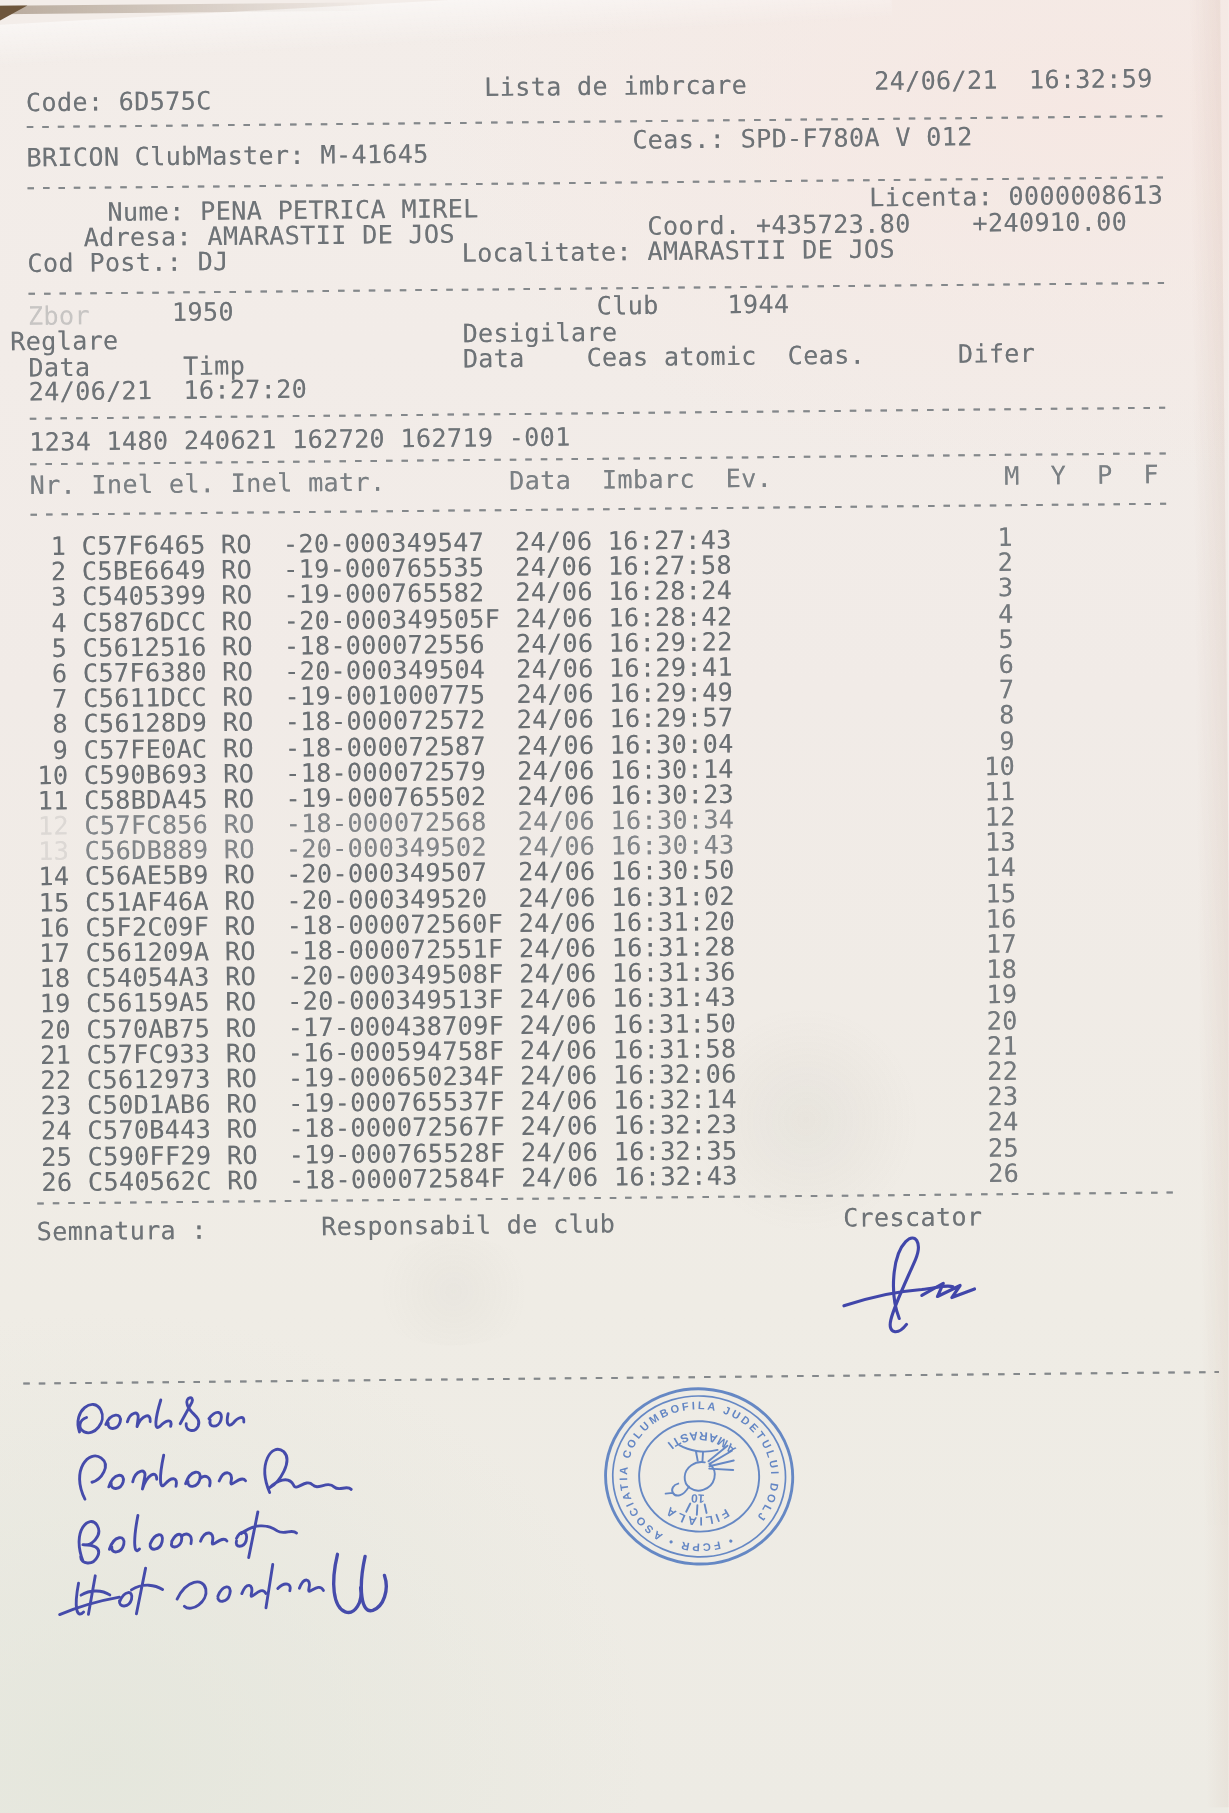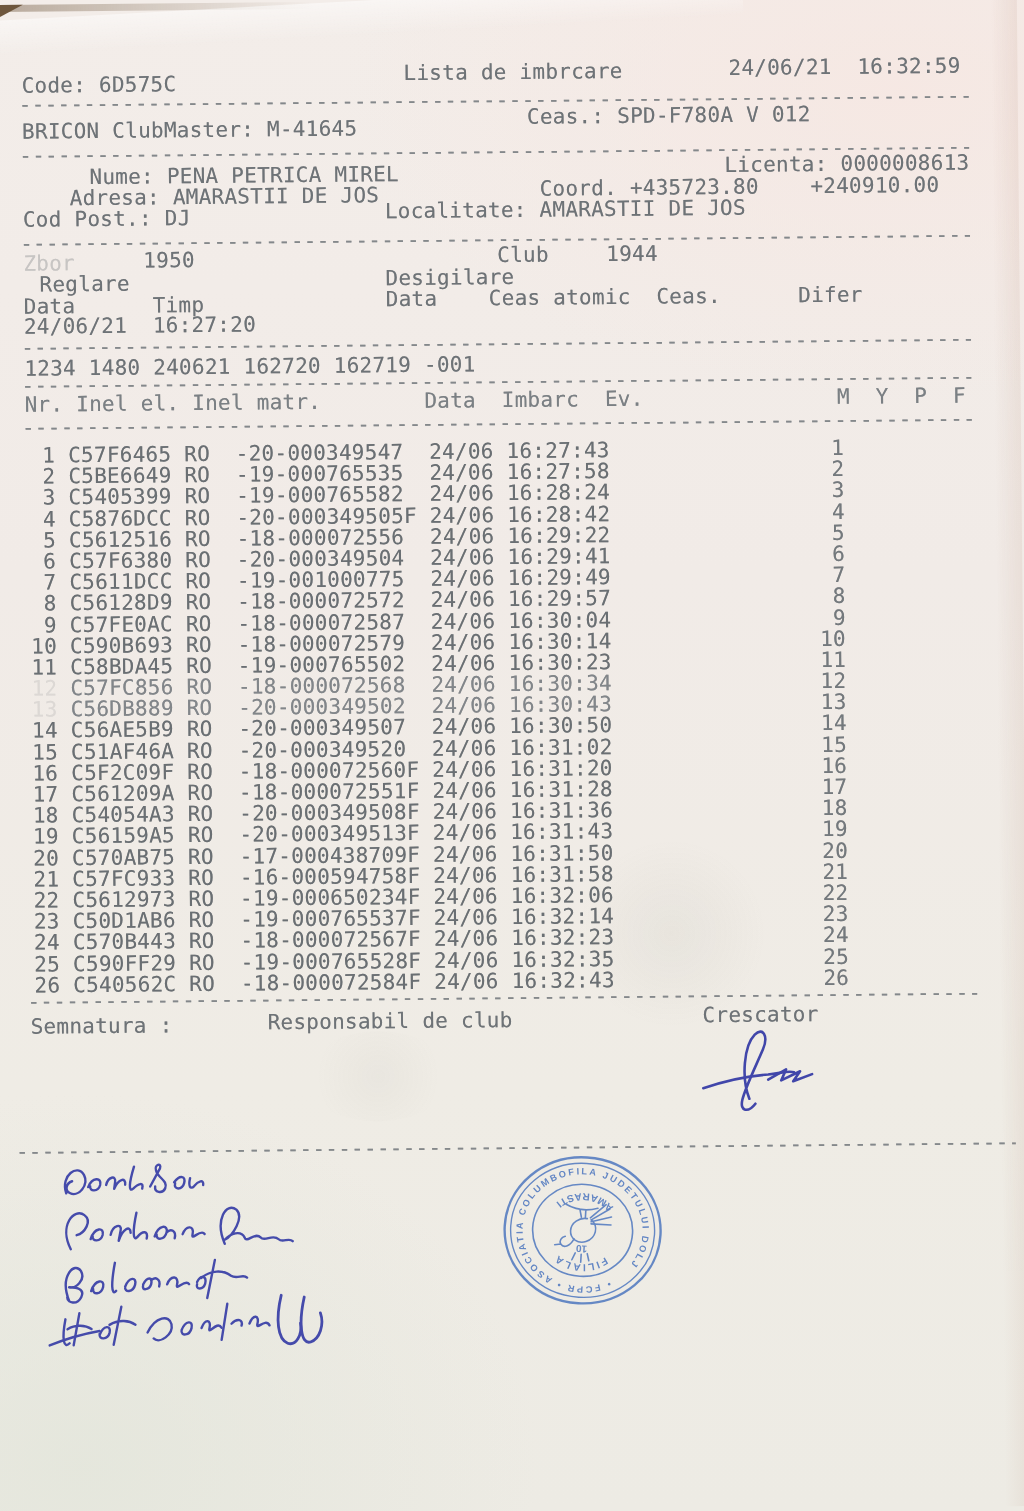--- a/index.html
+++ b/index.html
@@ -69,21 +69,21 @@
   <div class="pl" style="left:75px;top:184px;">Adresa: AMARASTII DE JOS</div>
   <div class="pl" style="left:545px;top:179px;">Coord. +435723.80    +240910.00</div>
   <div class="pl" style="left:28px;top:205px;">Cod Post.: DJ</div>
   <div class="pl" style="left:390px;top:200px;">Localitate: AMARASTII DE JOS</div>
   <div class="divider" style="left:25px;top:229px;">------------------------------------------------------------------------------------------------</div>
 
   <div class="pl faintword" style="left:28px;top:249px;">Zbor</div>
   <div class="pl" style="left:148px;top:247px;">1950</div>
   <div class="pl" style="left:502px;top:245px;">Club</div>
   <div class="pl" style="left:611px;top:245px;">1944</div>
-  <div class="pl" style="left:44px;top:270px;">Reglare</div>
+  <div class="pl" style="left:13px;top:270px;">Reglare</div>
   <div class="pl" style="left:390px;top:267px;">Desigilare</div>
   <div class="pl" style="left:28px;top:292px;">Data      Timp</div>
   <div class="pl" style="left:390px;top:288px;">Data    Ceas atomic  Ceas.      Difer</div>
   <div class="pl" style="left:28px;top:312px;">24/06/21  16:27:20</div>
   <div class="divider" style="left:25px;top:333px;">------------------------------------------------------------------------------------------------</div>
 
   <div class="pl" style="left:28px;top:354px;">1234 1480 240621 162720 162719 -001</div>
   <div class="divider" style="left:25px;top:371px;">------------------------------------------------------------------------------------------------</div>
 
   <div class="pl dim" style="left:28px;top:390px;">Nr. Inel el. Inel matr.        Data  Imbarc  Ev.               M  Y  P  F</div>

